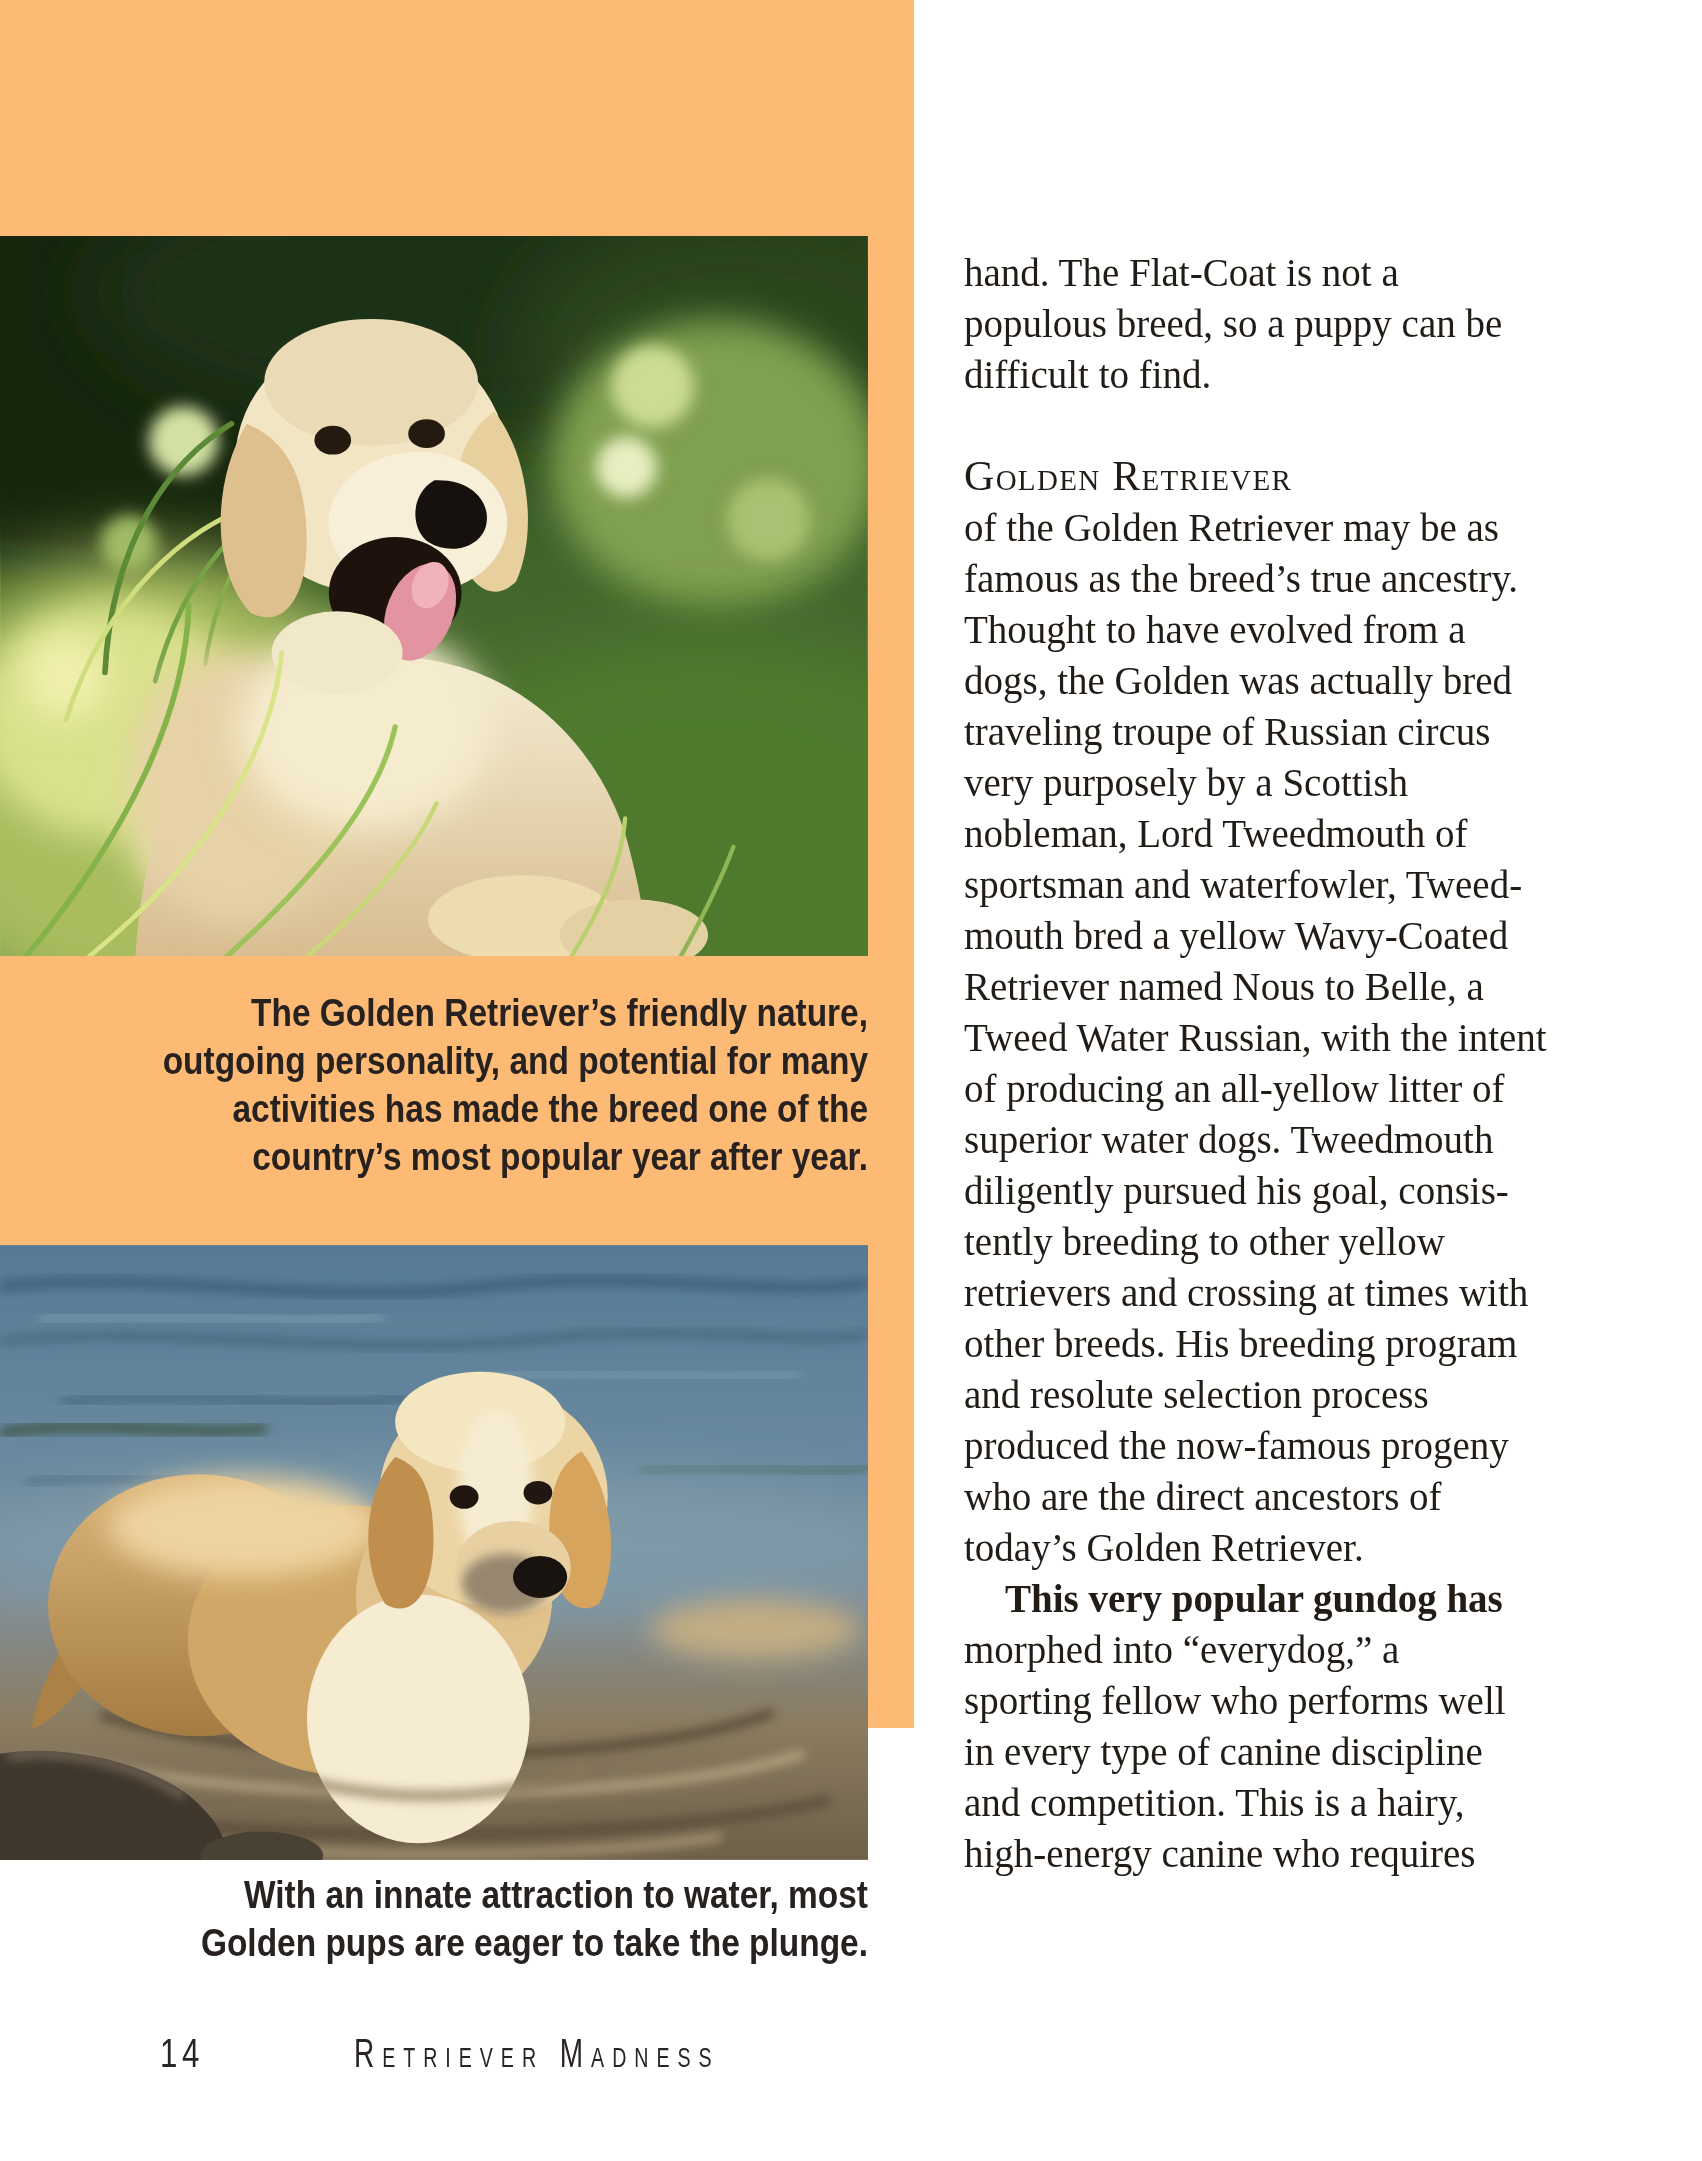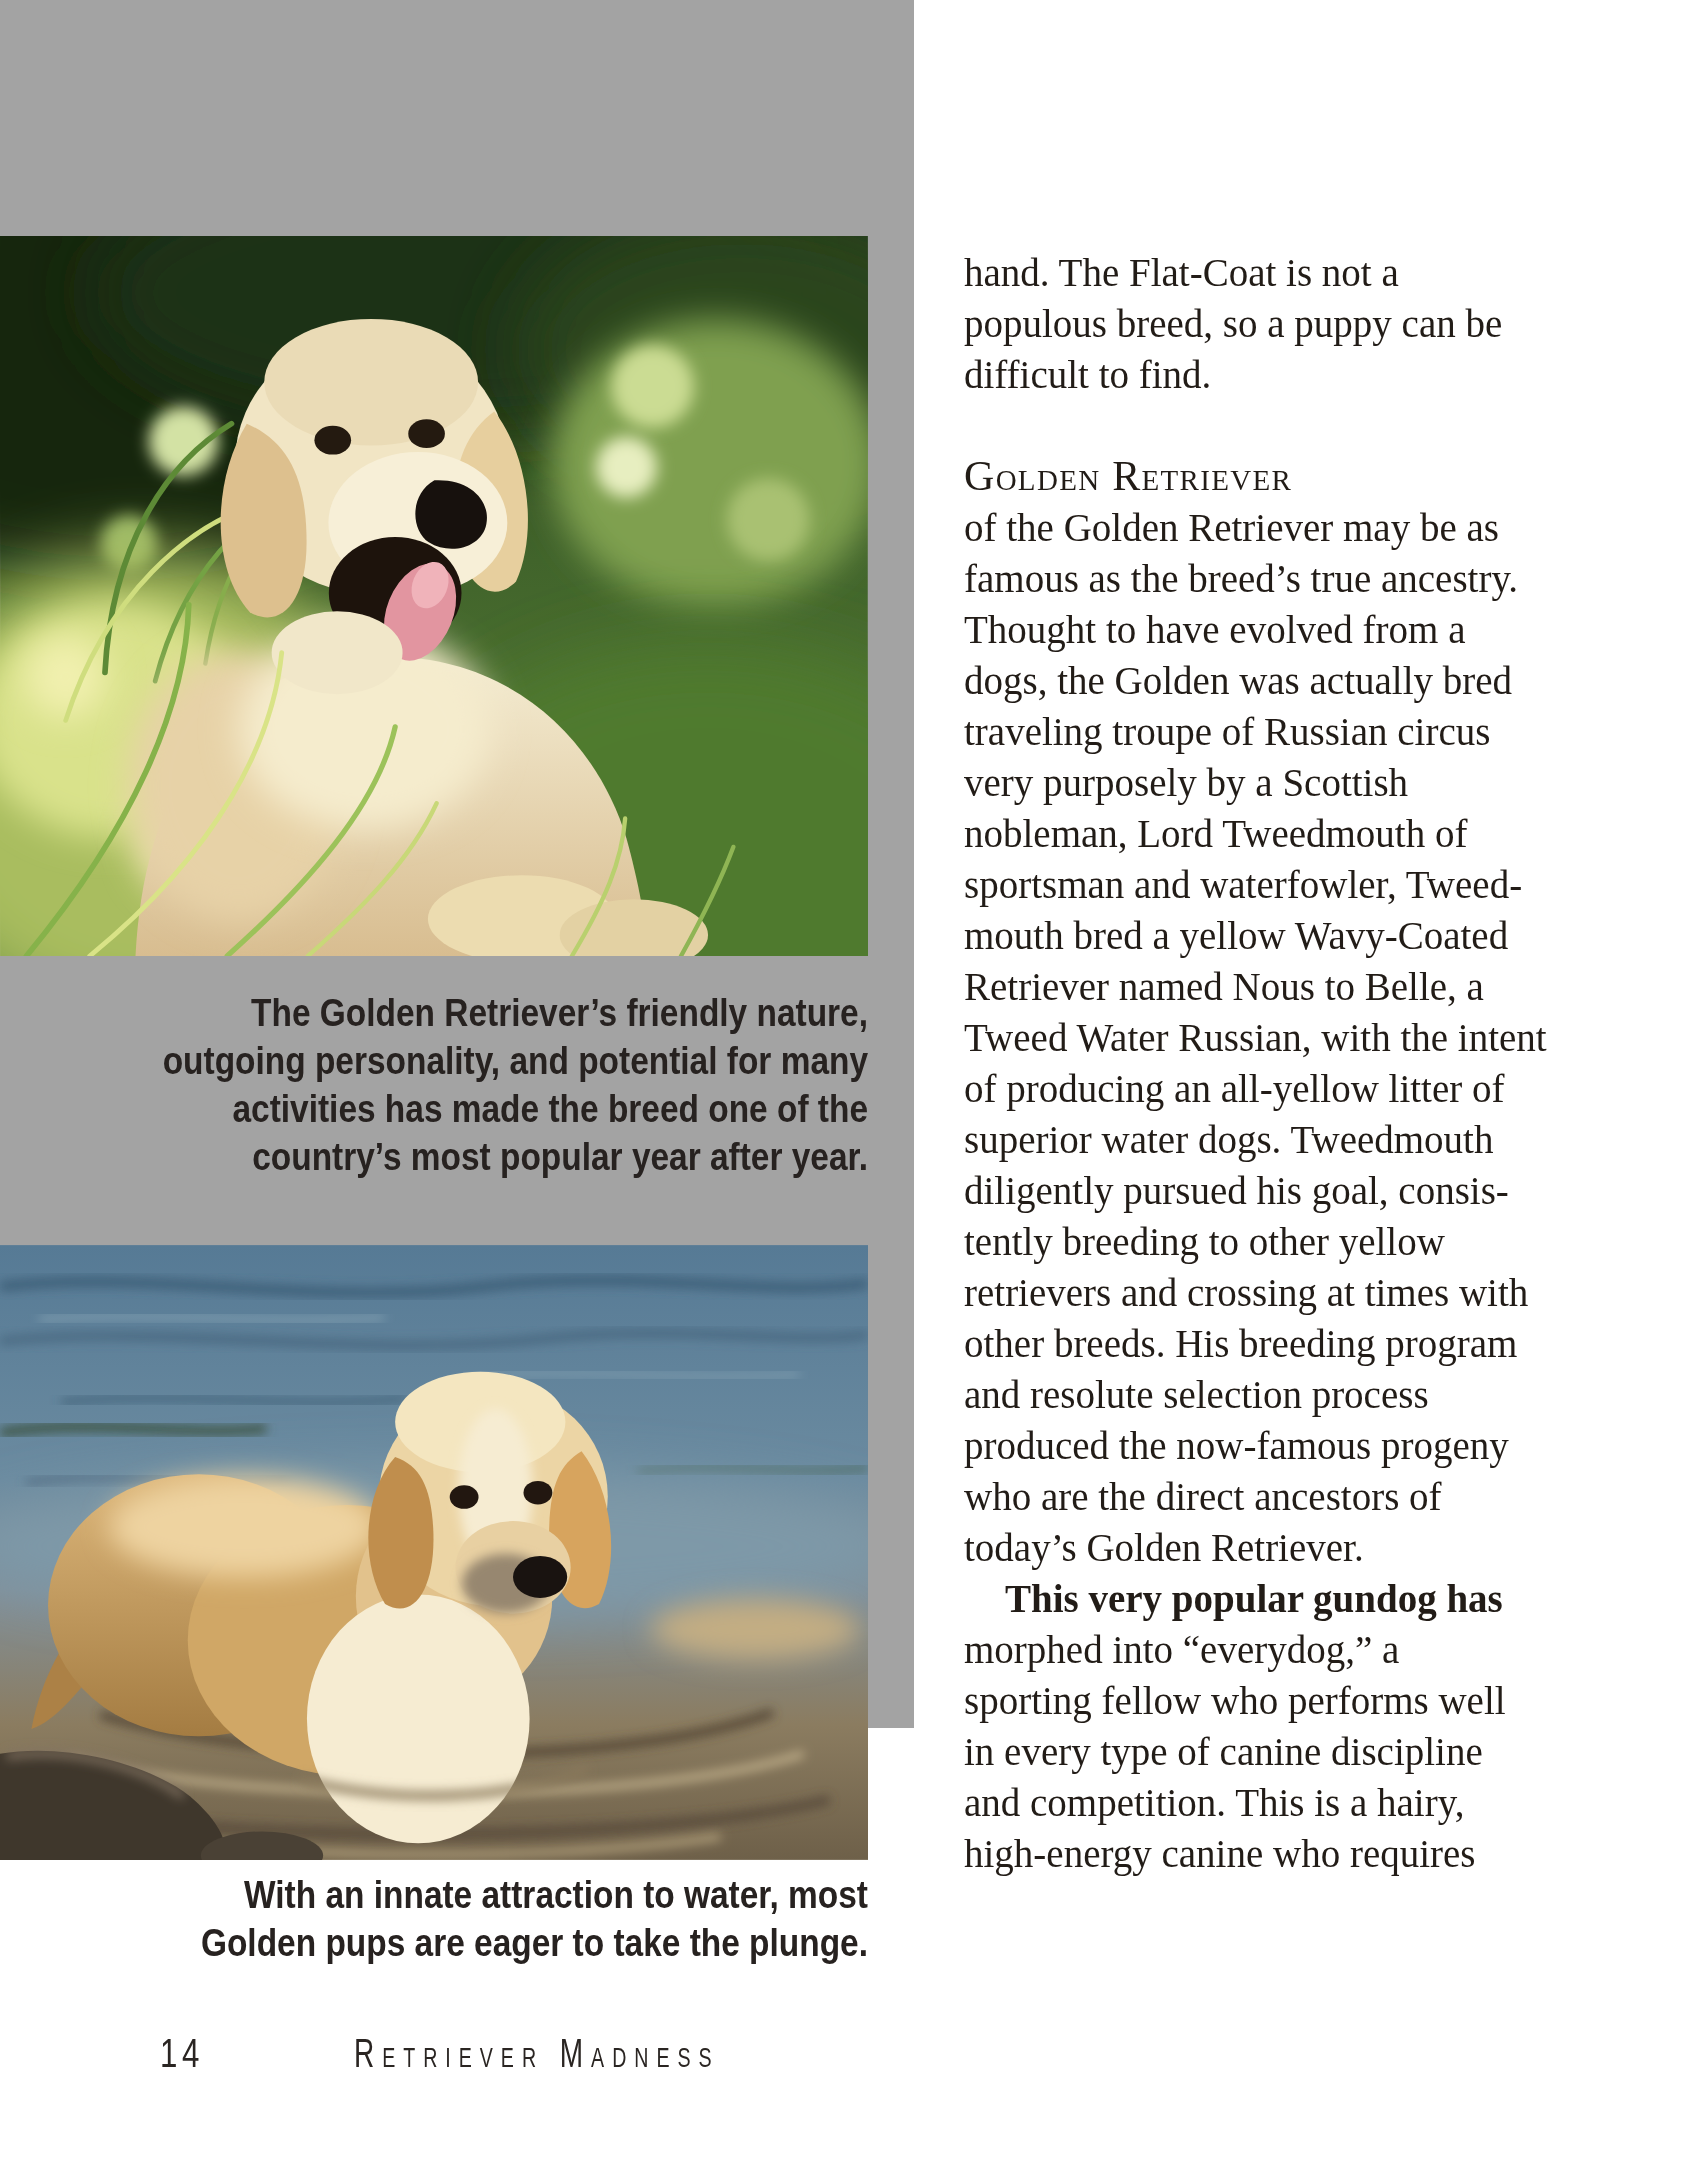--- a/index.html
+++ b/index.html
@@ -4,21 +4,21 @@
 <style>
   html,body{margin:0;padding:0;}
   body{
     width:1703px;height:2161px;position:relative;overflow:hidden;
     background:#ffffff;color:#211c17;
     font-family:"Liberation Serif", serif;
   }
   
   .left-col{
     position:absolute;left:0;top:0;width:914px;height:1728px;
-    background:#a3a3a3;
+    background:#fdba74;
   }
   figure.photo{margin:0;position:absolute;left:0;overflow:hidden;}
   .photo1{top:236px;width:868px;height:720px;}
   .photo2{top:1245px;width:868px;height:615px;}
   .photo svg{display:block;width:100%;height:100%;}
   
   .caption{
     position:absolute;left:0;width:868px;text-align:right;
     font-family:"Liberation Sans", sans-serif;font-weight:bold;
     font-size:38px;line-height:48px;color:#272220;

